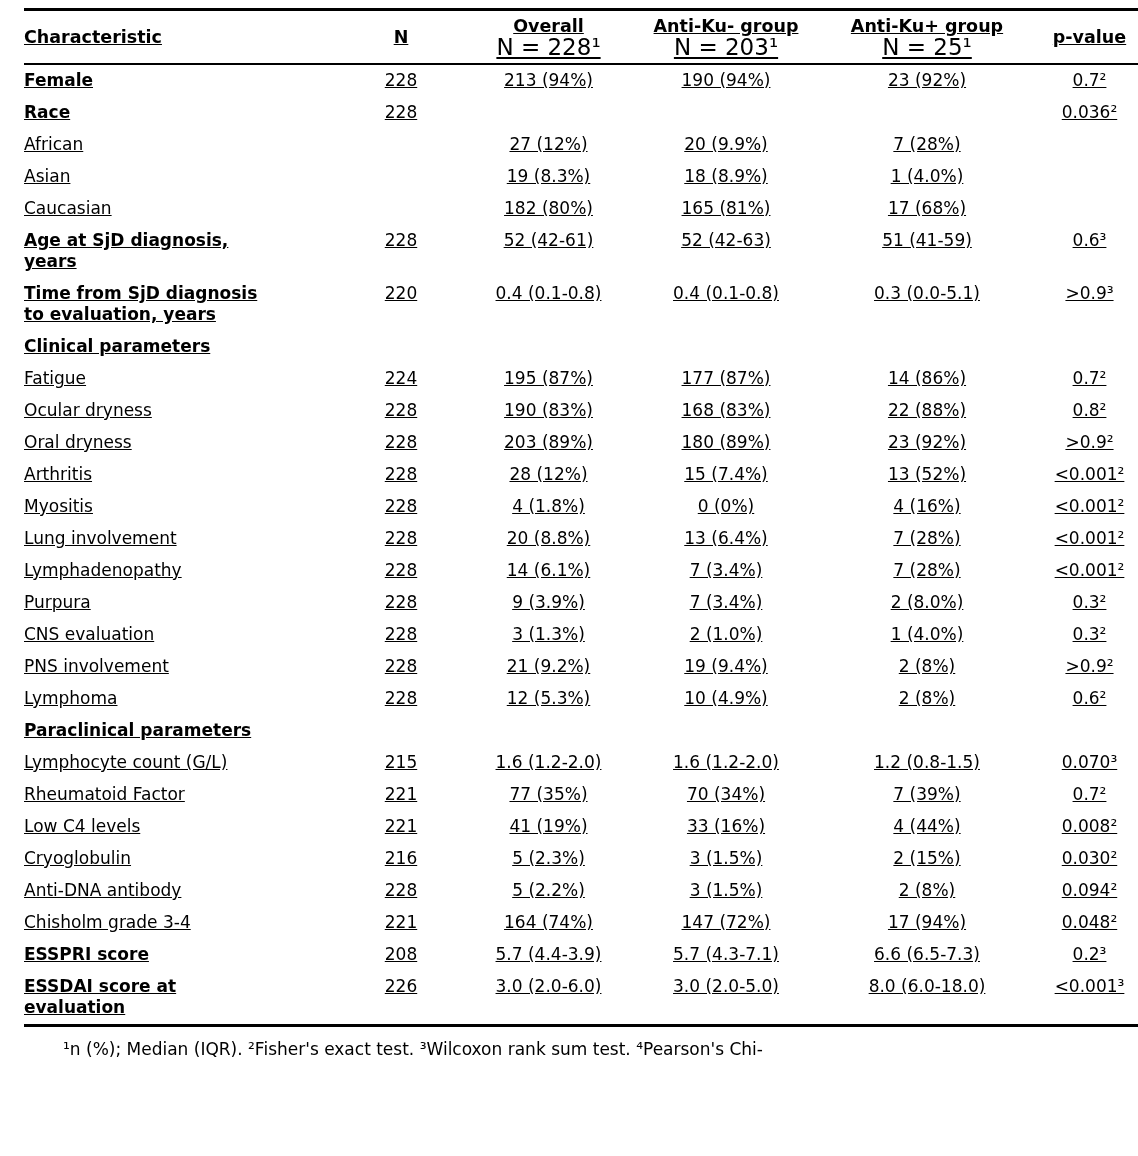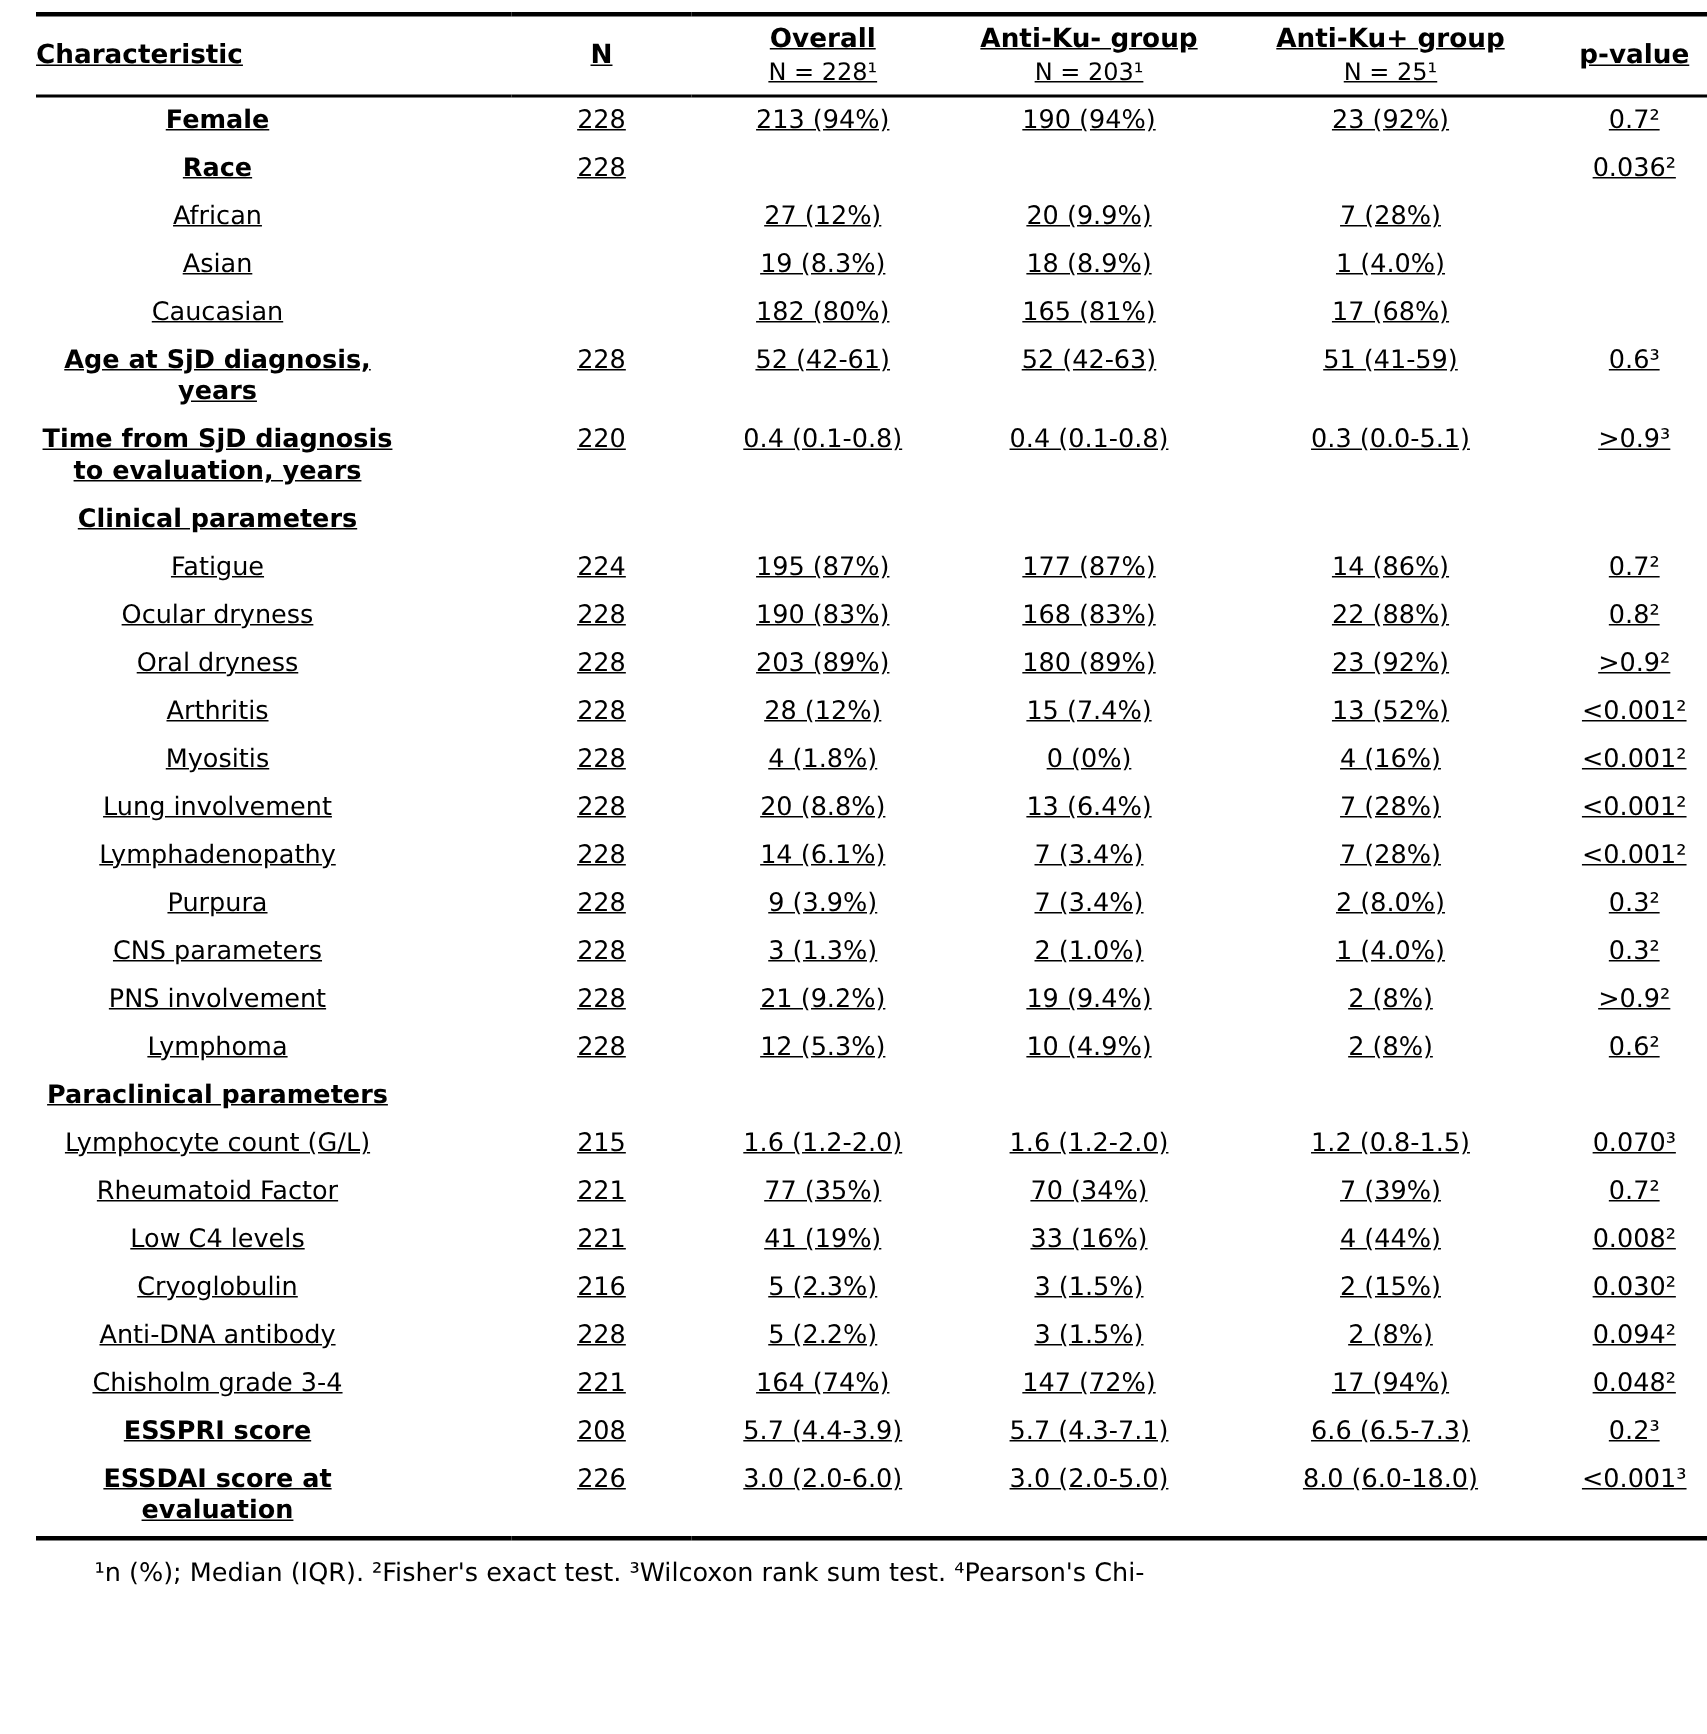--- a/index.html
+++ b/index.html
@@ -37,30 +37,30 @@
     vertical-align: middle;
     padding: 5px 2px;
     text-align: center;
   }
   th.th-label {
     text-align: left;
     padding-left: 0;
   }
   th .sub {
     font-weight: normal;
-    font-size: 16px;
+    font-size: 23px;
   }
   td {
     font-size: 17px;
     line-height: 21px;
     vertical-align: top;
     padding: 5px 2px 6px 2px;
   }
   td.td-label {
-    text-align: center;
+    text-align: left;
     padding-left: 0;
     padding-right: 75px; 
   }
   td.bold {
     font-weight: bold;
   }
   td.td-center {
     text-align: center;
   }
   .footnote {
@@ -224,21 +224,21 @@
         </tr>
         <tr>
           <td class="td-label">Purpura</td>
           <td class="td-center">228</td>
           <td class="td-center">9 (3.9%)</td>
           <td class="td-center">7 (3.4%)</td>
           <td class="td-center">2 (8.0%)</td>
           <td class="td-center">0.3²</td>
         </tr>
         <tr>
-          <td class="td-label">CNS parameters</td>
+          <td class="td-label">CNS evaluation</td>
           <td class="td-center">228</td>
           <td class="td-center">3 (1.3%)</td>
           <td class="td-center">2 (1.0%)</td>
           <td class="td-center">1 (4.0%)</td>
           <td class="td-center">0.3²</td>
         </tr>
         <tr>
           <td class="td-label">PNS involvement</td>
           <td class="td-center">228</td>
           <td class="td-center">21 (9.2%)</td>

